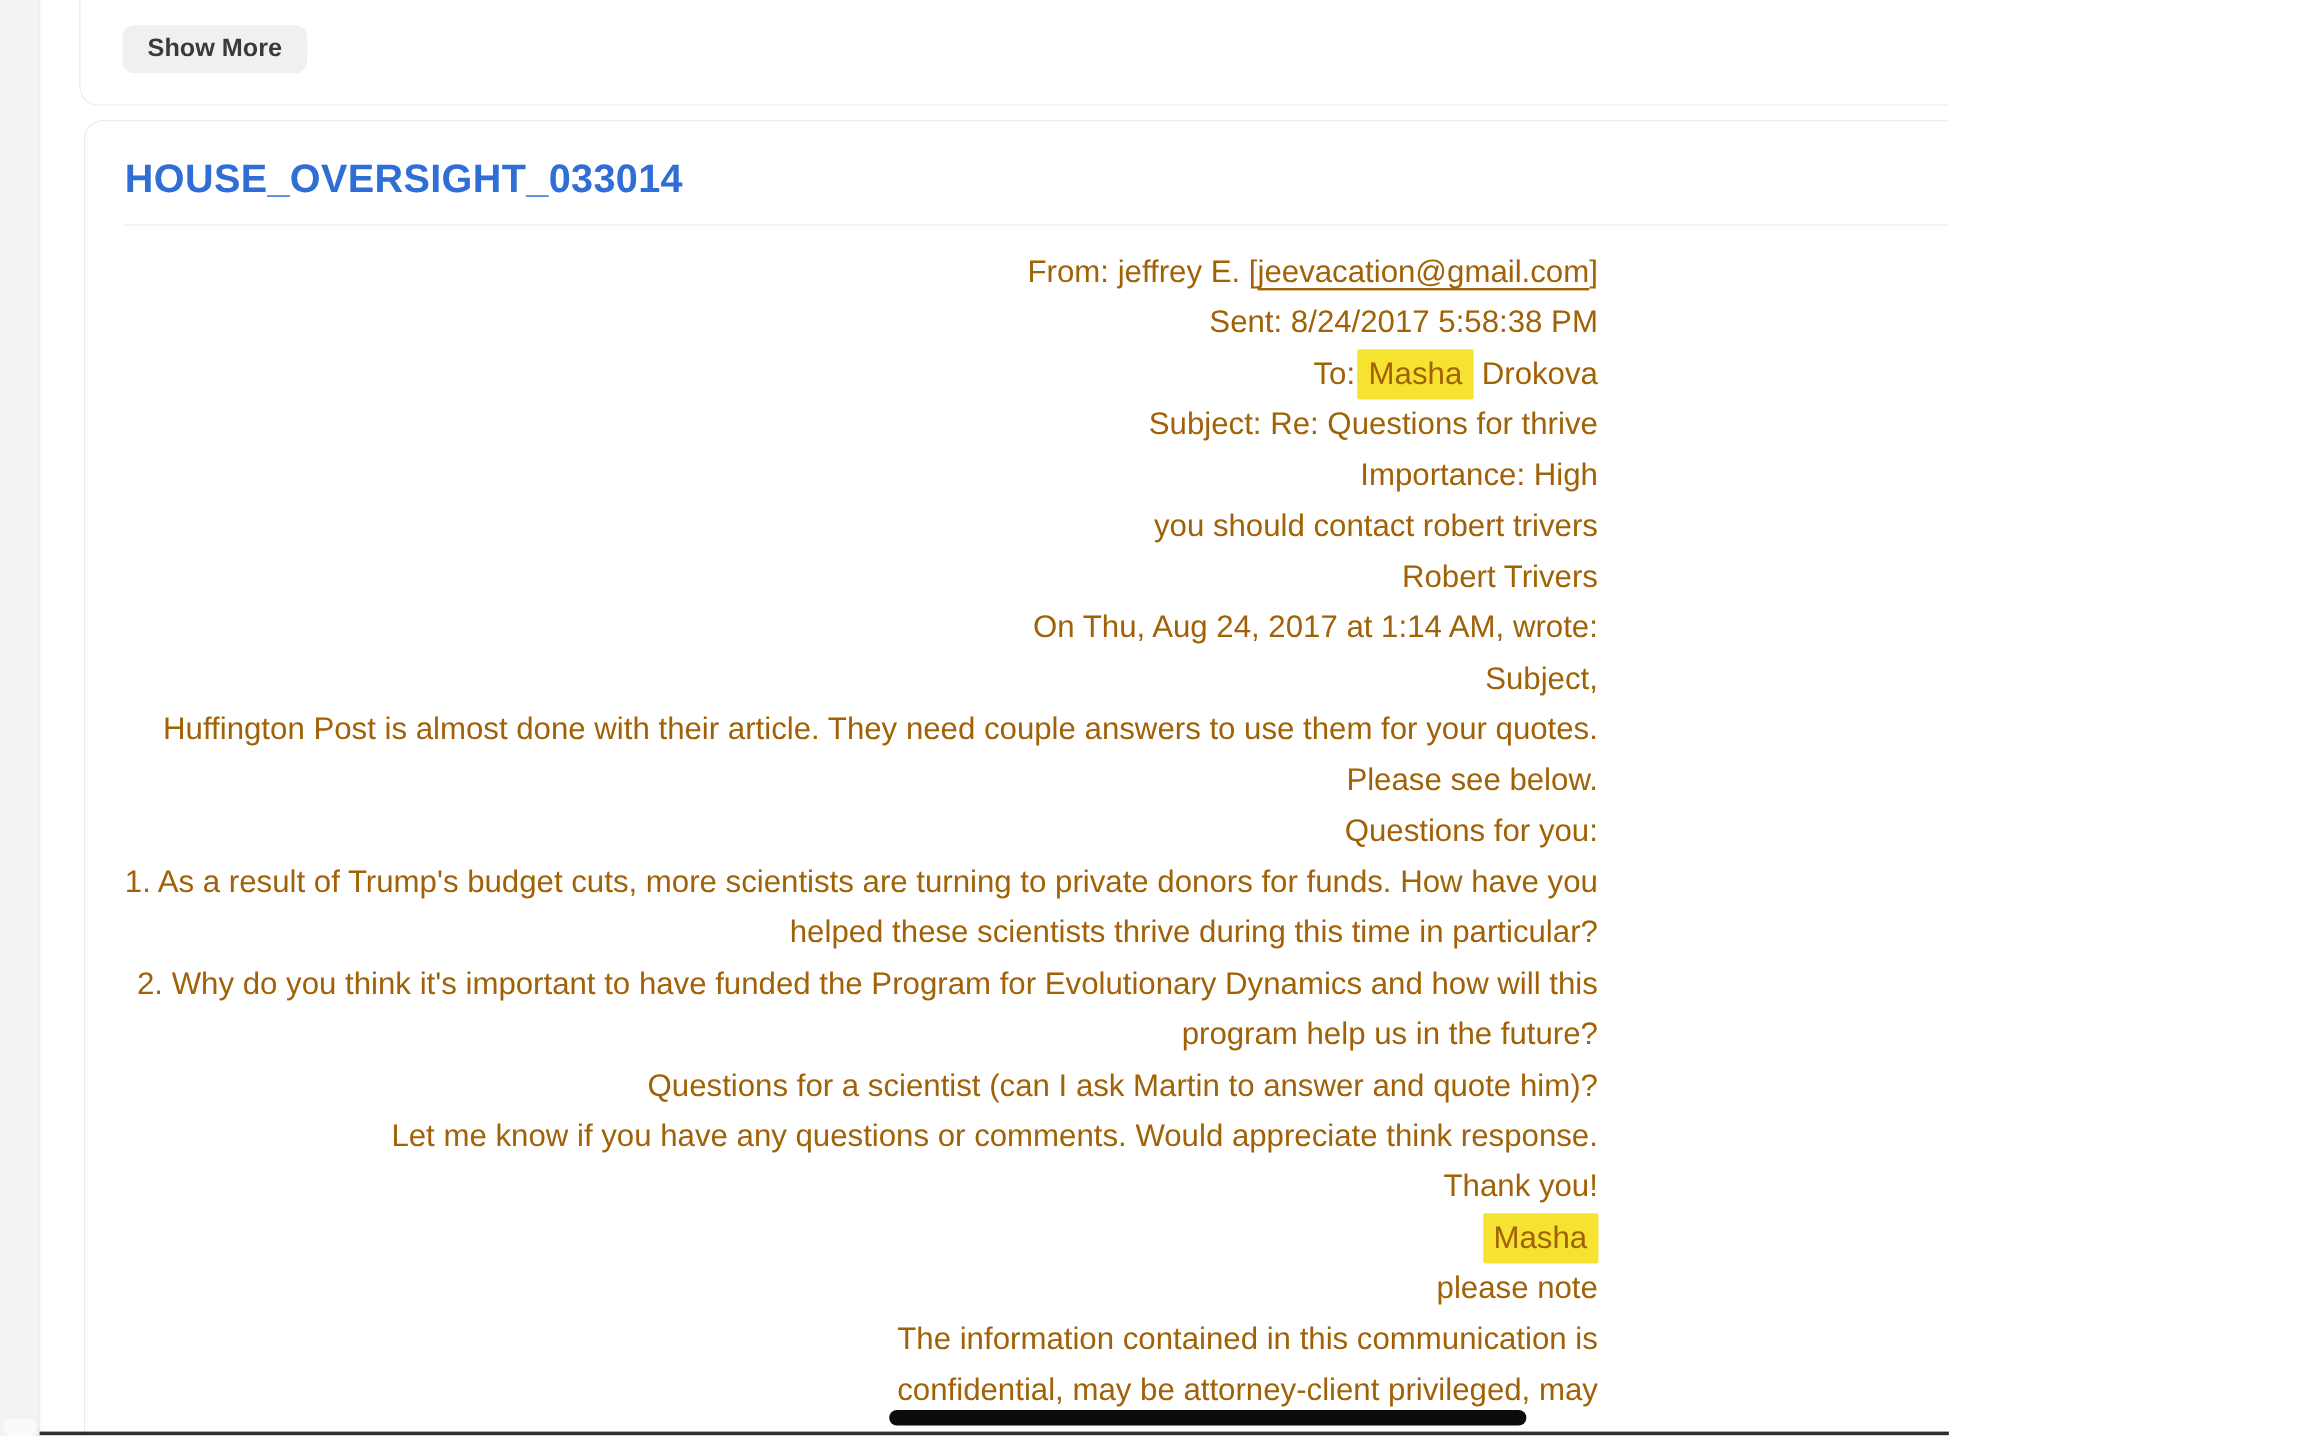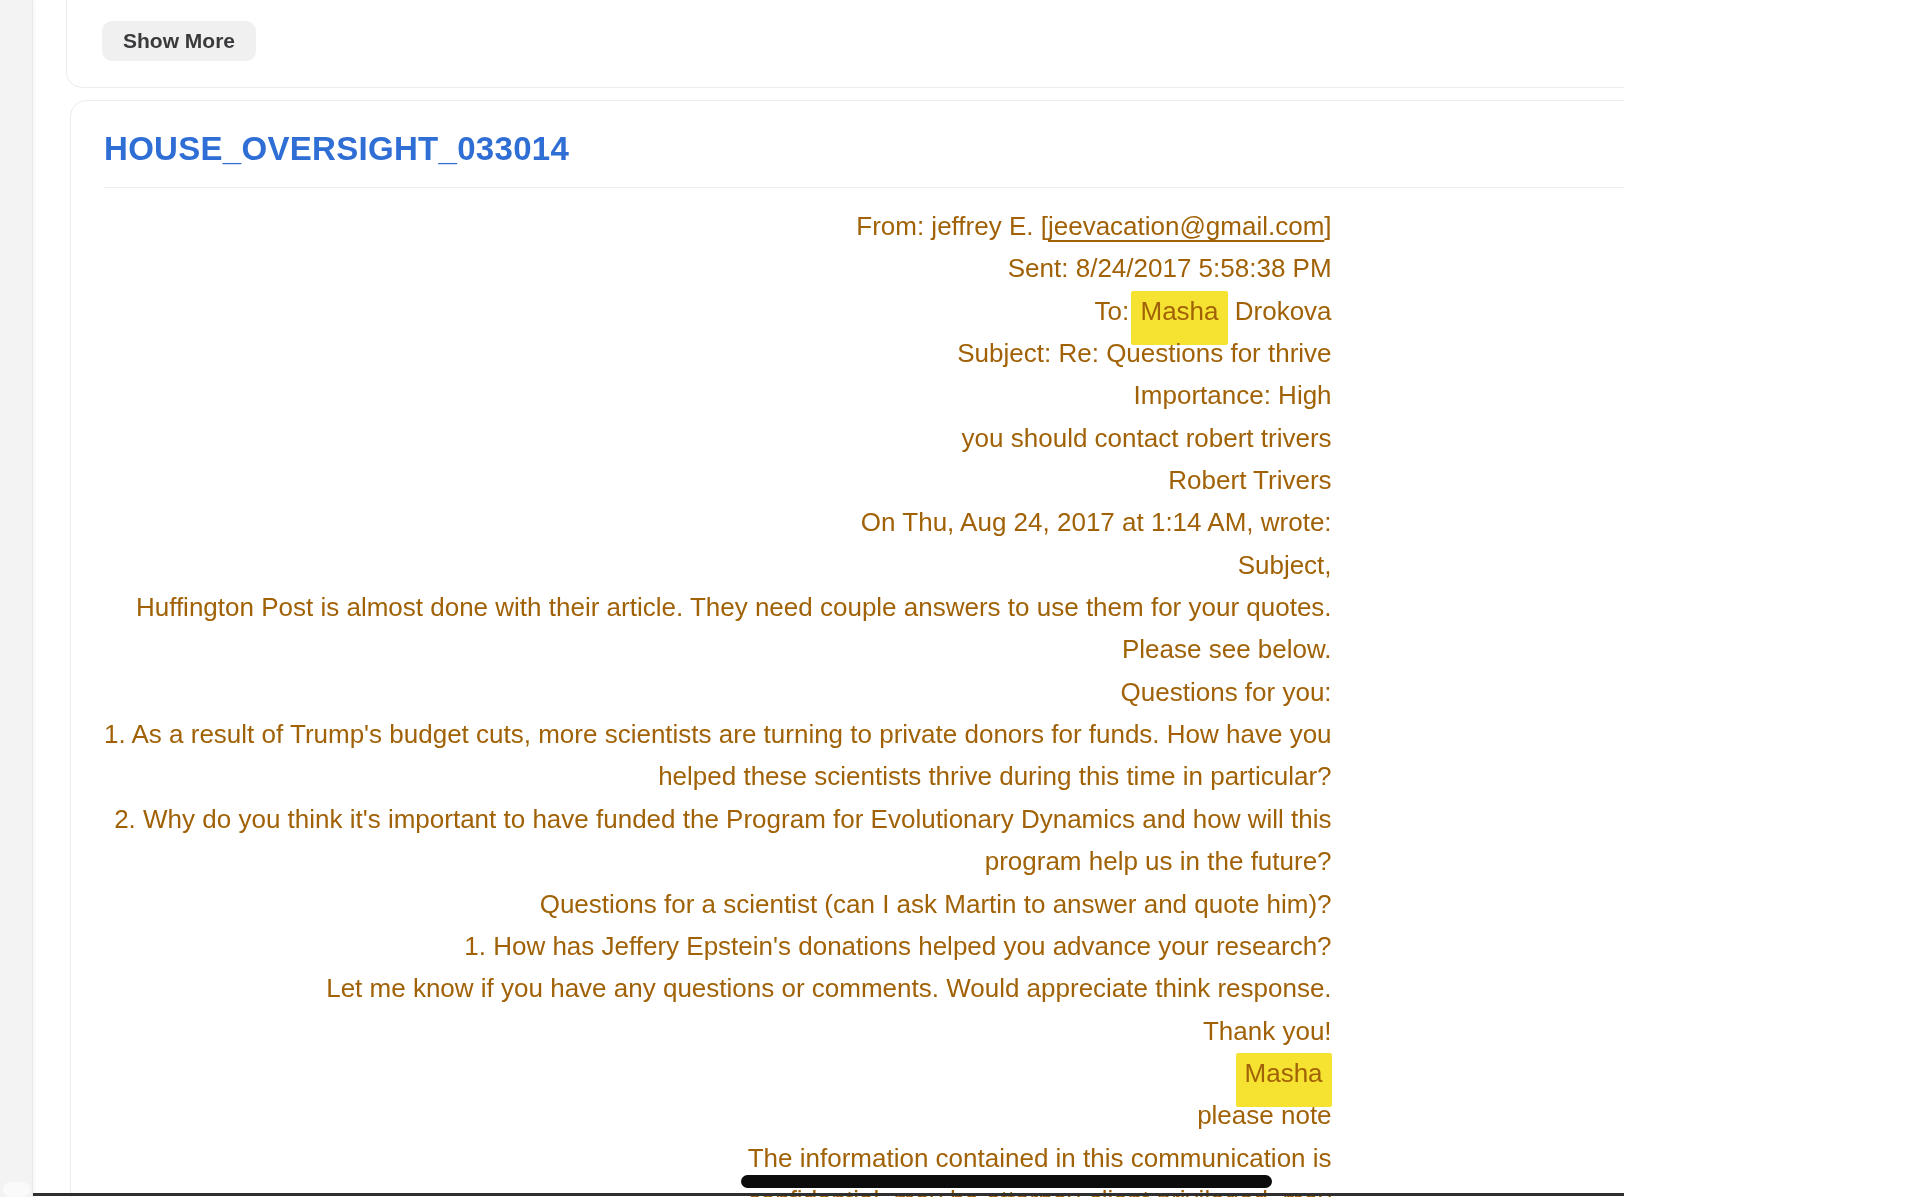--- a/index.html
+++ b/index.html
@@ -71,21 +71,21 @@
   }
   .line {
     font-size: 26px;
     line-height: 42.35px;
     color: #a16207;
     white-space: nowrap;
     text-align: right;
   }
   .hl {
     background: var(--hl, #f6e230);
-    padding: 5px 9px 19px;
+    padding: 5px 9px 7px;
     margin-left: -5px;
     border-radius: 2px;
   }
   .ul {
     text-decoration: underline;
     text-decoration-thickness: 2px;
     text-underline-offset: 5px;
   }
   .redaction-bar {
     position: absolute; left: 741px; top: 1175px;
@@ -151,21 +151,20 @@
         <div class="line"><span>On Thu, Aug 24, 2017 at 1:14 AM, wrote:</span></div>
         <div class="line"><span>Subject,</span></div>
         <div class="line"><span>Huffington Post is almost done with their article. They need couple answers to use them for your quotes.</span></div>
         <div class="line"><span>Please see below.</span></div>
         <div class="line"><span>Questions for you:</span></div>
         <div class="line"><span>1. As a result of Trump's budget cuts, more scientists are turning to private donors for funds. How have you</span></div>
         <div class="line"><span>helped these scientists thrive during this time in particular?</span></div>
         <div class="line"><span>2. Why do you think it's important to have funded the Program for Evolutionary Dynamics and how will this</span></div>
         <div class="line"><span>program help us in the future?</span></div>
         <div class="line"><span>Questions for a scientist (can I ask Martin to answer and quote him)?</span></div>
-        <div class="line"><span>1. How has Jeffery Epstein's donations helped you advance your research?</span></div>
         <div class="line"><span>Let me know if you have any questions or comments. Would appreciate think response.</span></div>
         <div class="line"><span>Thank you!</span></div>
         <div class="line"><span class="hl">Masha</span></div>
         <div class="line"><span>please note</span></div>
         <div class="line"><span>The information contained in this communication is</span></div>
         <div class="line"><span>confidential, may be attorney-client privileged, may</span></div>
       </div>
 
   </div>
 

